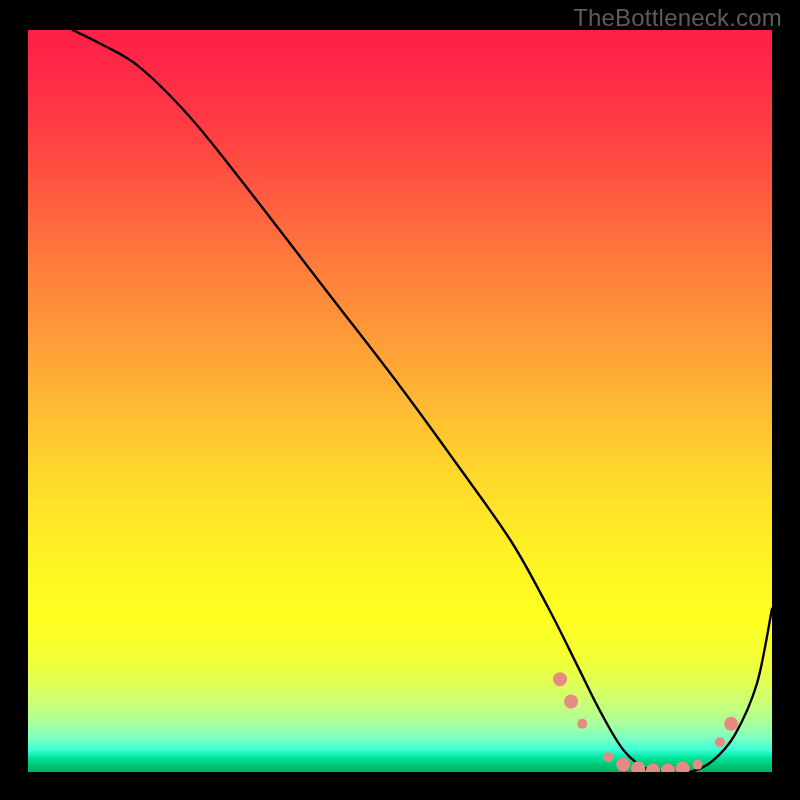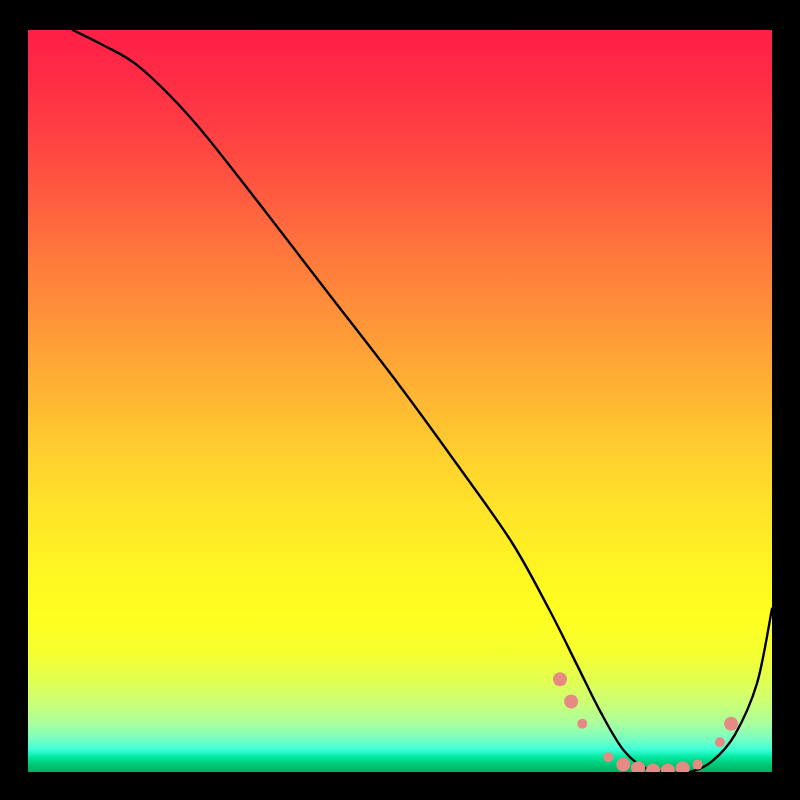--- a/index.html
+++ b/index.html
@@ -74,20 +74,21 @@
     width: 744px;
     height: 742px;
     overflow: visible;
   }
 </style>
 </head>
 <body>
 
 <div class="frame">
 
+  <div class="watermark">TheBottleneck.com</div>
 
   <div class="plot">
     <div class="gradient"></div>
     <svg class="curve" viewBox="0 0 744 742" preserveAspectRatio="none">
       <path id="curve-path" fill="none" stroke="#000000" stroke-width="2.4" stroke-linecap="round" d="M 44.6 0.0 C 49.6 2.5, 63.2 8.7, 74.4 14.8 C 85.6 21.0, 96.7 24.7, 111.6 37.1 C 126.5 49.5, 145.1 68.0, 163.7 89.0 C 182.3 110.1, 200.9 134.8, 223.2 163.2 C 245.5 191.7, 272.8 227.5, 297.6 259.7 C 322.4 291.9, 349.7 326.5, 372.0 356.2 C 394.3 385.8, 412.9 411.8, 431.5 437.8 C 450.1 463.8, 468.7 488.5, 483.6 512.0 C 498.5 535.5, 509.6 557.7, 520.8 578.8 C 532.0 599.8, 541.9 620.8, 550.6 638.1 C 559.2 655.4, 565.4 669.0, 572.9 682.6 C 580.3 696.2, 587.8 710.5, 595.2 719.7 C 602.6 729.0, 610.1 734.6, 617.5 738.3 C 625.0 742.0, 632.4 741.4, 639.8 742.0 C 647.3 742.6, 654.7 743.9, 662.2 742.0 C 669.6 740.1, 677.0 737.1, 684.5 730.9 C 691.9 724.7, 699.4 717.9, 706.8 704.9 C 714.2 691.9, 722.9 674.0, 729.1 653.0 C 735.3 631.9, 741.5 591.1, 744.0 578.8"></path>
       <g id="marker-group">
           <circle cx="532.0" cy="649.3" r="7" fill="#e58b84"></circle>
           <circle cx="543.1" cy="671.5" r="7" fill="#e58b84"></circle>
           <circle cx="554.3" cy="693.8" r="5" fill="#e58b84"></circle>
           <circle cx="580.3" cy="727.2" r="5" fill="#e58b84"></circle>

